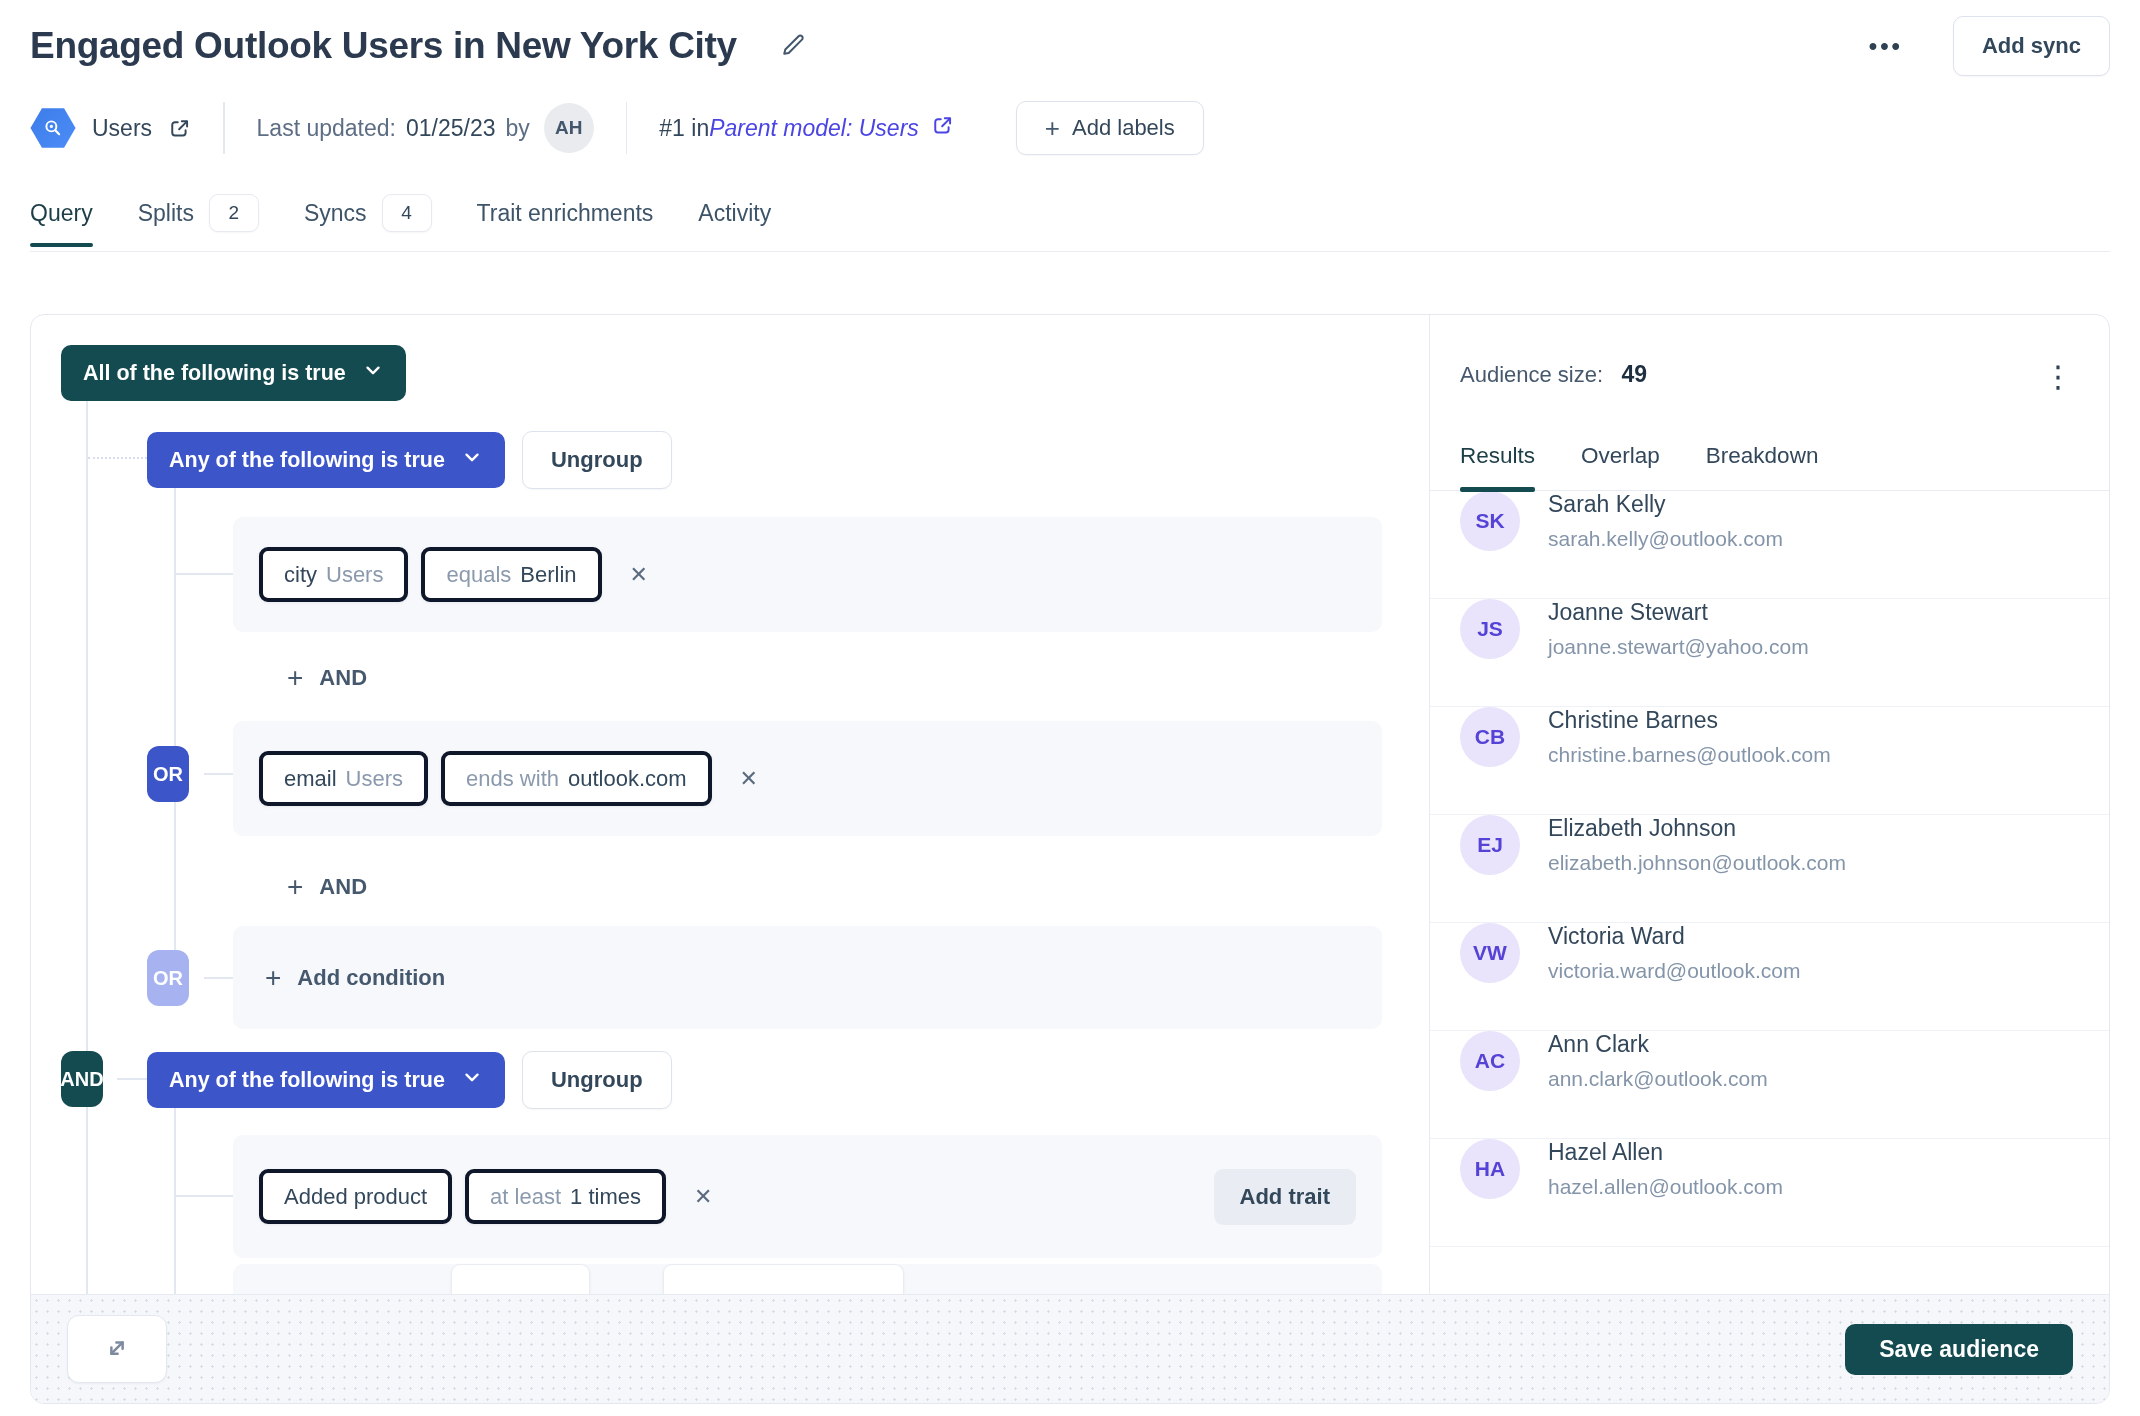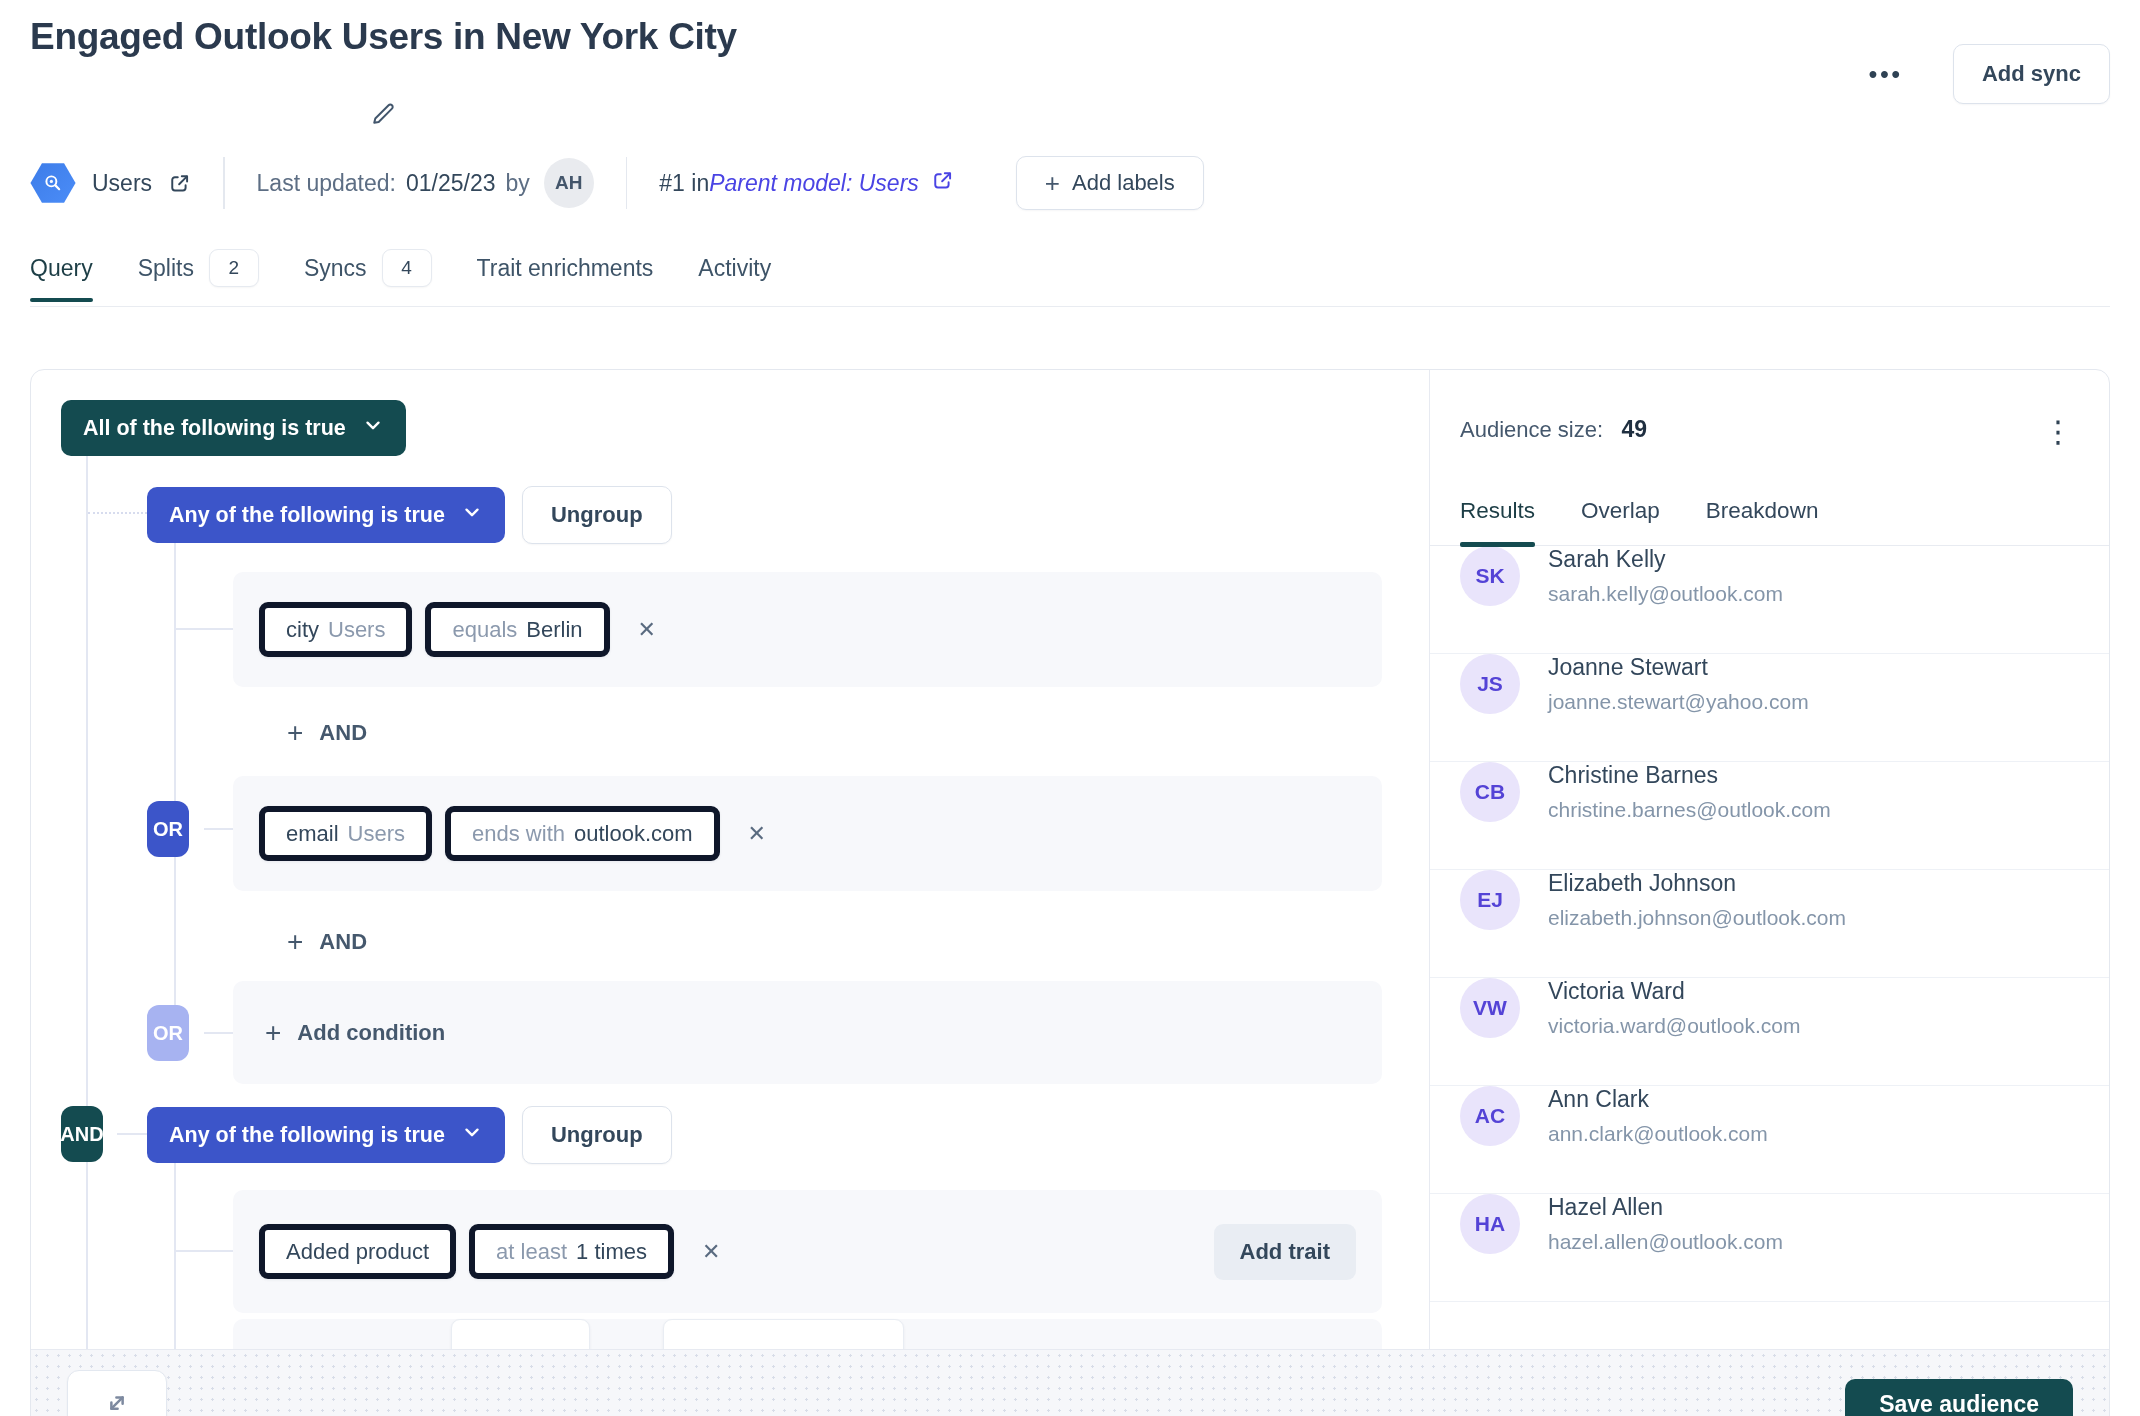--- a/index.html
+++ b/index.html
@@ -1,21 +1,21 @@
 <!DOCTYPE html>
 <html><head>
 <meta charset="utf-8">
 <style>
   html,body{margin:0;padding:0;background:#fff;}
   body{width:2140px;height:1416px;font-family:"Liberation Sans","DejaVu Sans",sans-serif;color:#33475b;overflow:hidden;position:relative;}
   .page{padding:0 30px;}
 
   
   .header-row{display:flex;align-items:center;justify-content:space-between;padding-top:16px;}
-  .title-group{display:flex;align-items:center;gap:42px;flex-direction:column;}
+  .title-group{display:flex;align-items:center;gap:42px;}
   h1{margin:0;font-size:37px;font-weight:700;color:#2b3a4e;letter-spacing:-.3px;}
   .icon-btn{background:none;border:none;cursor:pointer;display:inline-flex;align-items:center;padding:0;}
   .header-actions{display:flex;align-items:center;gap:44px;}
   .more-dots{font-size:24px;letter-spacing:3px;color:#2f4254;font-weight:700;background:none;border:none;cursor:pointer;}
   .btn-outline{background:#fff;border:1.5px solid #dde3ec;border-radius:10px;height:60px;padding:0 28px;
     font-family:inherit;font-size:22px;font-weight:600;color:#33475b;display:inline-flex;align-items:center;gap:12px;
     box-shadow:0 1px 2px rgba(20,30,60,.04);cursor:pointer;}
 
   
   .meta-row{display:flex;align-items:center;margin-top:24px;height:56px;font-size:23px;}
@@ -54,21 +54,21 @@
     display:inline-flex;align-items:center;gap:16px;border:none;cursor:pointer;}
   .group-btn svg{width:22px;height:22px;}
   .teal-bg{background:#144b50;}
   .blue-bg{background:#3c55c9;}
   .abs{position:absolute;}
   .group-row{display:flex;align-items:center;gap:17px;}
   .ungroup-btn{height:58px;}
   .badge-sq{width:42px;height:56px;border-radius:12px;font-size:20px;font-weight:700;color:#fff;
     display:flex;align-items:center;justify-content:center;}
   .cond-row{background:#f7f8fb;border-radius:10px;display:flex;align-items:center;padding:0 26px;}
-  .chip{height:55px;background:#fff;border:6px solid #0f172a;border-radius:9px;display:inline-flex;align-items:center;gap:9px;
+  .chip{height:55px;background:#fff;border:4px solid #0f172a;border-radius:9px;display:inline-flex;align-items:center;gap:9px;
     padding:0 21px;font-size:22px;box-shadow:0 1px 3px rgba(25,39,70,.07);cursor:pointer;white-space:nowrap;}
   .chip .op{color:#8b99ad;}
   .chip .val{color:#33475b;}
   .chip-gap{margin-left:13px;}
   .x-btn{background:none;border:none;color:#5a6b80;font-size:22px;margin-left:22px;cursor:pointer;font-family:inherit;}
   .and-link{display:flex;align-items:center;gap:16px;font-size:22px;font-weight:600;color:#45586d;background:none;border:none;cursor:pointer;font-family:inherit;}
   .plus-glyph{font-size:28px;font-weight:300;color:#45586d;line-height:1;}
   .add-trait-btn{margin-left:auto;height:56px;border-radius:9px;border:none;background:#e9edf3;color:#33475b;
     font-family:inherit;font-size:22px;font-weight:600;padding:0 26px;cursor:pointer;}
   .ghost-chip{position:absolute;height:56px;background:#fff;border:1px solid #e9edf3;border-radius:9px;box-shadow:0 1px 3px rgba(25,39,70,.06);}

